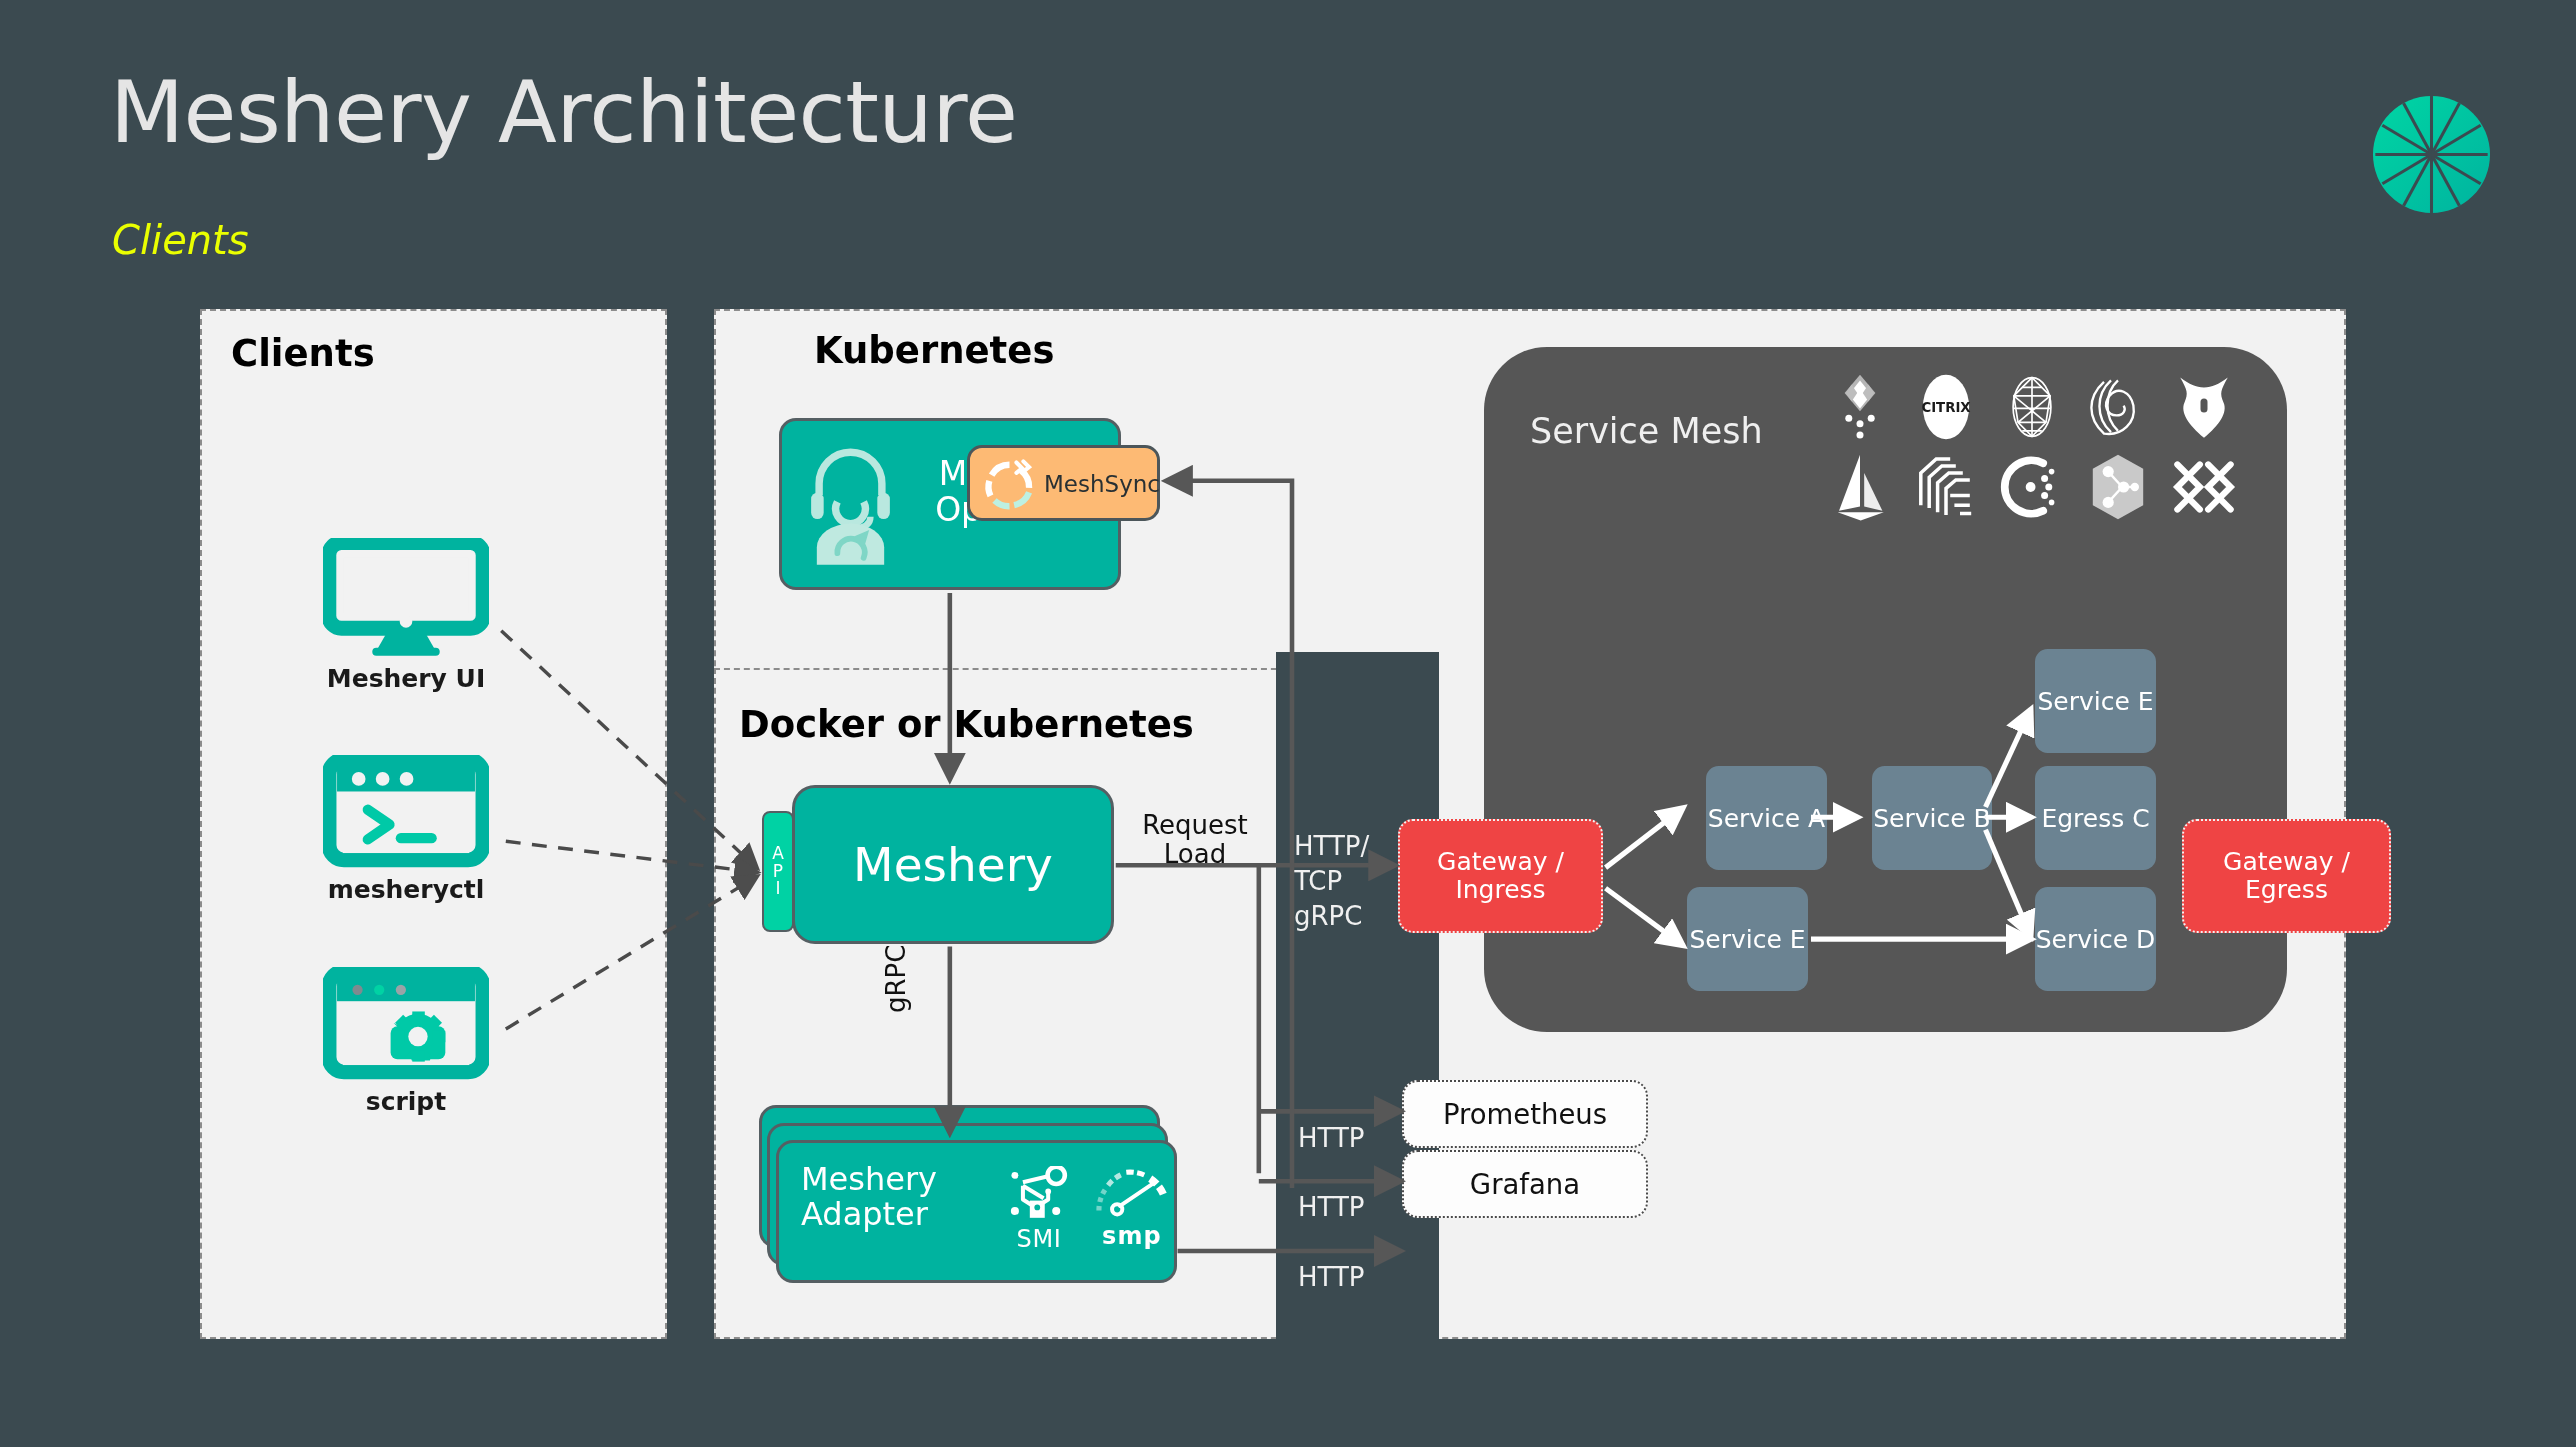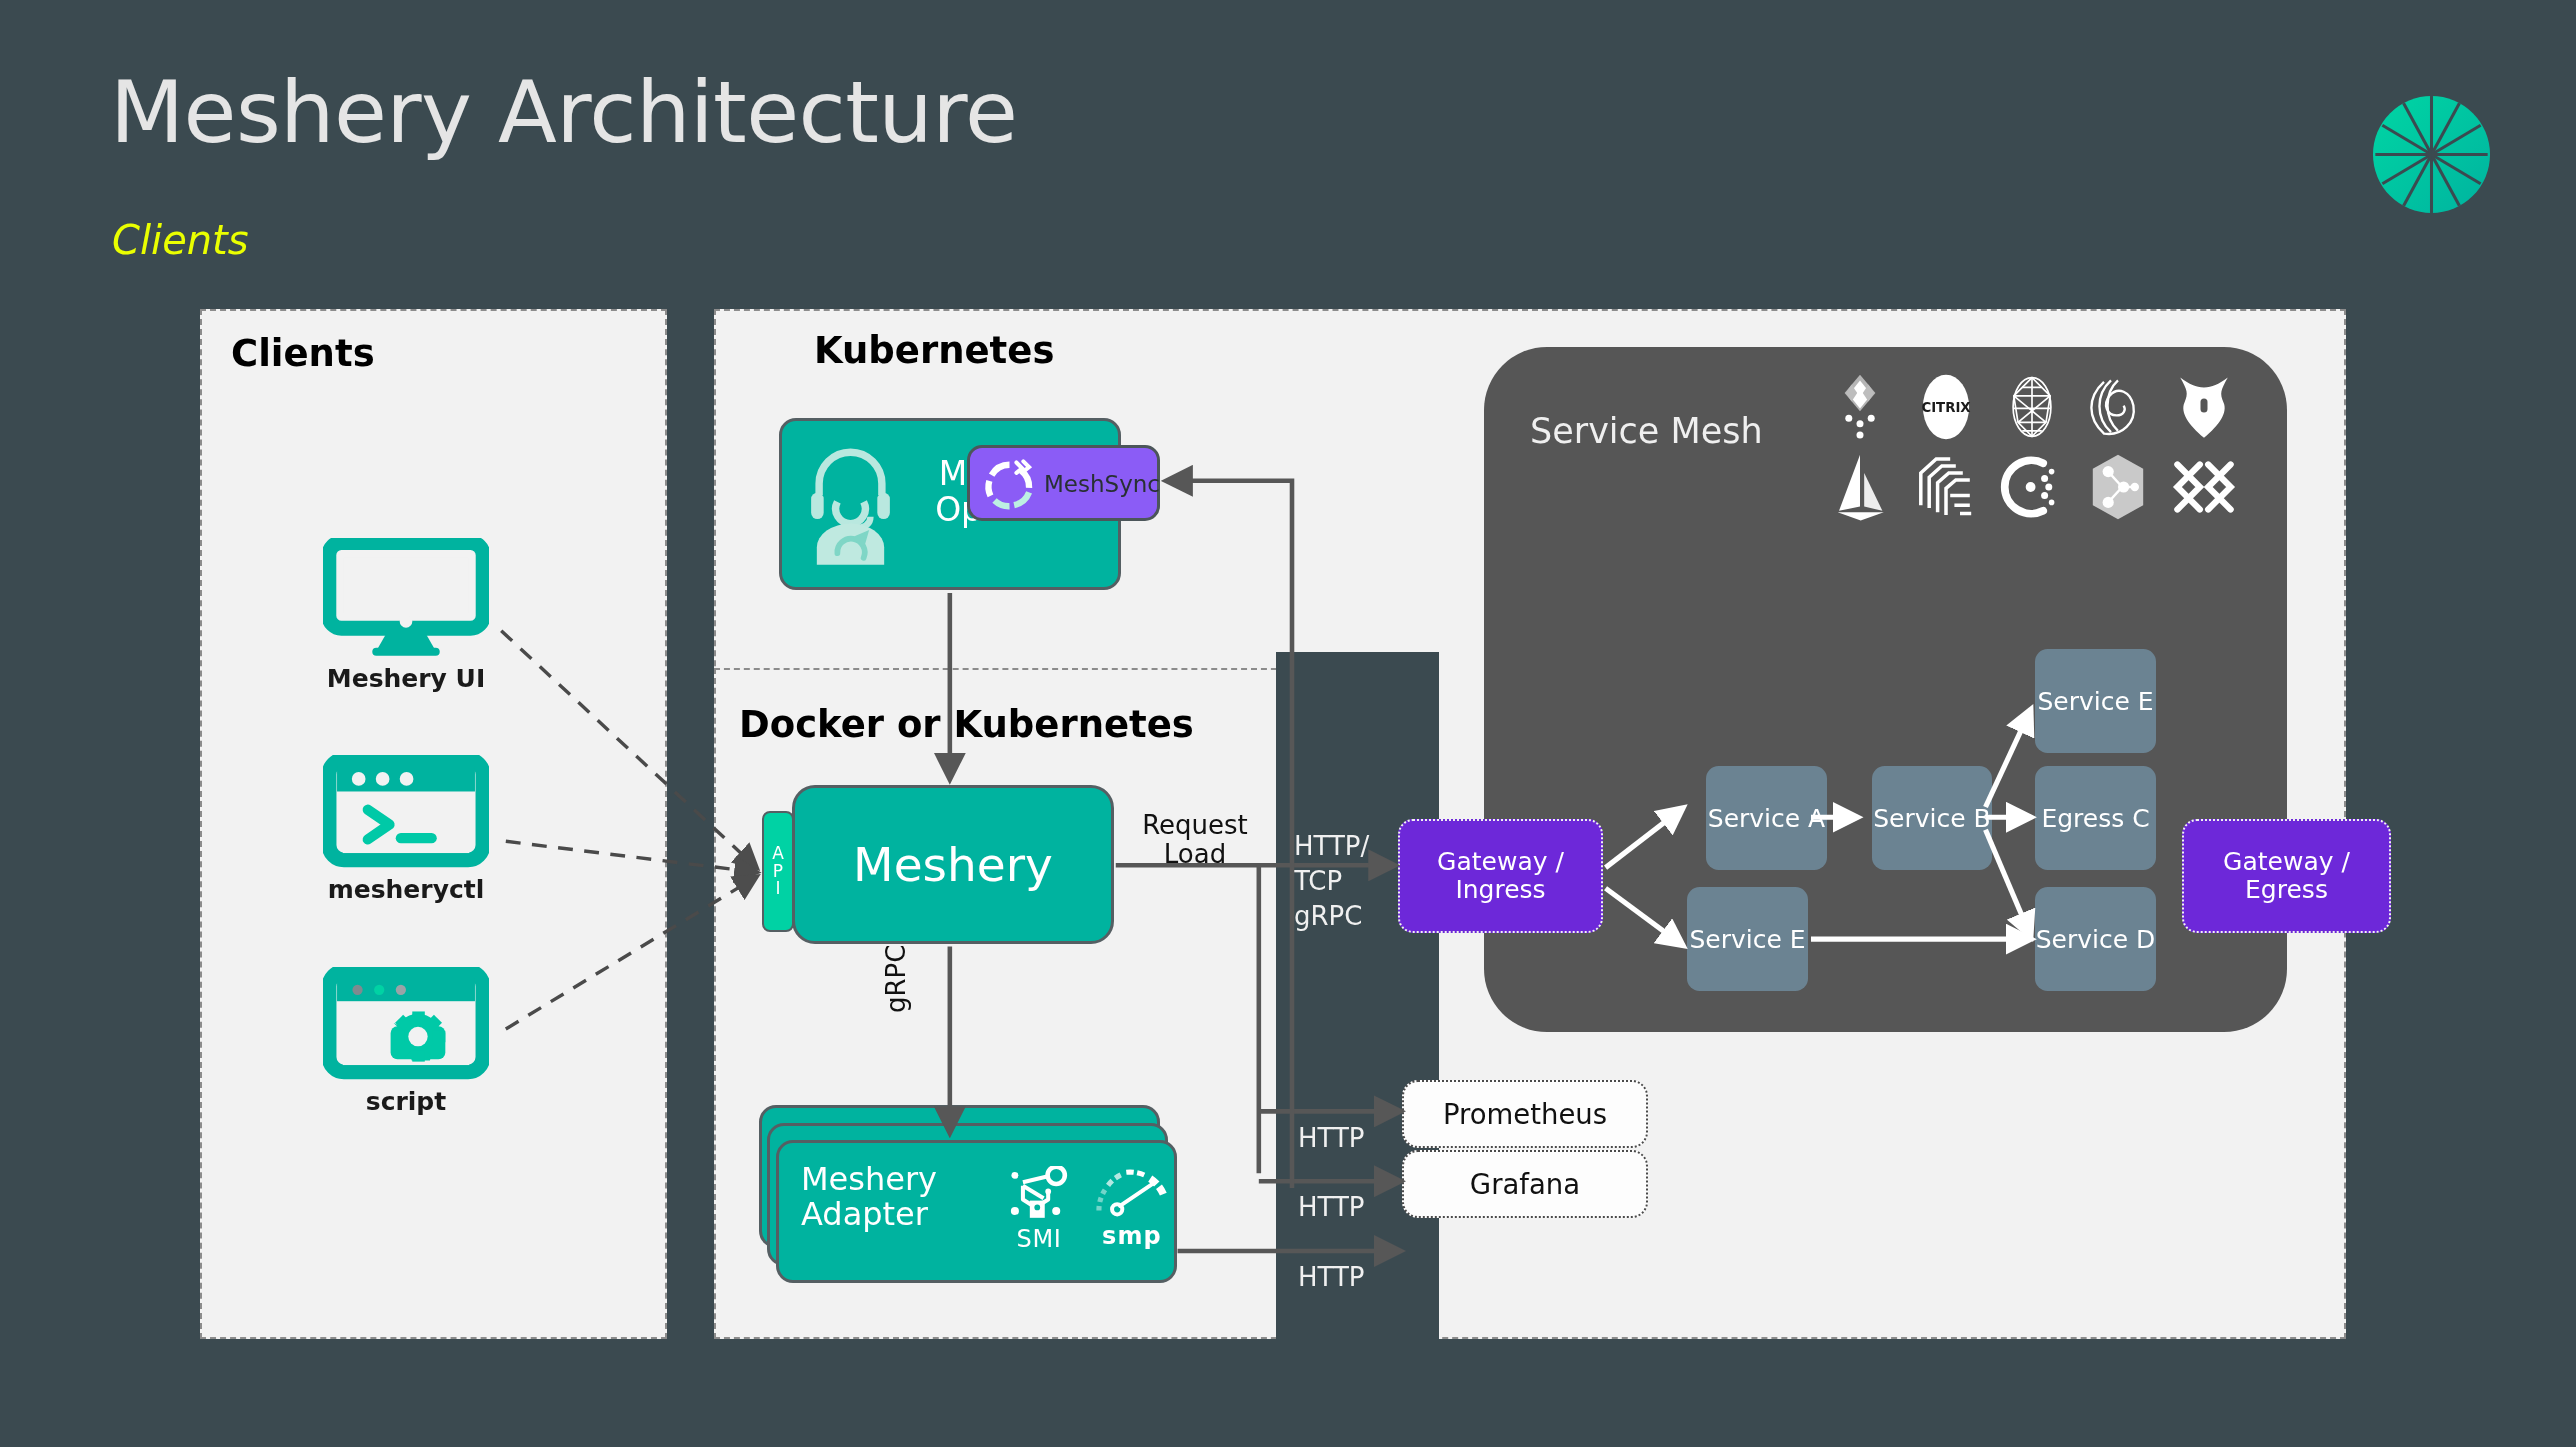--- a/index.html
+++ b/index.html
@@ -89,21 +89,21 @@
   }
   #operator-label {
     position: absolute; left: 124px; top: 35px; width: 206px;
     font-size: 33px; line-height: 1.08; text-align: center;
   }
   #operator-icon { position: absolute; left: 19.5px; top: 26px; }
 
   #meshsync-badge {
     position: absolute; left: 967px; top: 445px;
     width: 193px; height: 76px;
-    background: #8b5cf6; border: 3.4px solid #4c565a;
+    background: #fdba74; border: 3.4px solid #4c565a;
     border-radius: 15px;
   }
   #meshsync-label {
     position: absolute; left: 74px; top: 23px;
     font-size: 23px; color: #283033;
     font-family: "DejaVu Sans", sans-serif;
   }
   #meshsync-icon { position: absolute; left: 12.6px; top: 11.4px; }
 
   #meshery-box {
@@ -185,21 +185,21 @@
   }
   #svc-a { left: 1687px; top: 766px; width: 121px; height: 104px; margin-left: 19px; }
   #svc-b { left: 1872px; top: 766px; width: 120px; height: 104px; }
   #svc-e-top { left: 2035px; top: 649px; width: 121px; height: 104px; }
   #svc-c { left: 2035px; top: 766px; width: 121px; height: 104px; }
   #svc-d { left: 2035px; top: 887px; width: 121px; height: 104px; }
   #svc-e-bot { left: 1687px; top: 887px; width: 121px; height: 104px; }
 
   .gateway {
     position: absolute;
-    background: #6d28d9;
+    background: #ef4444;
     border: 2.9px dotted #f2f2f2;
     border-radius: 15px;
     color: #fff; font-size: 25px; line-height: 1.12;
     display: flex; align-items: center; justify-content: center;
     text-align: center;
     font-family: "DejaVu Sans", sans-serif;
   }
   #gateway-ingress { left: 1398px; top: 819px; width: 205px; height: 114px; }
   #gateway-egress  { left: 2182px; top: 819px; width: 209px; height: 114px; }
 

